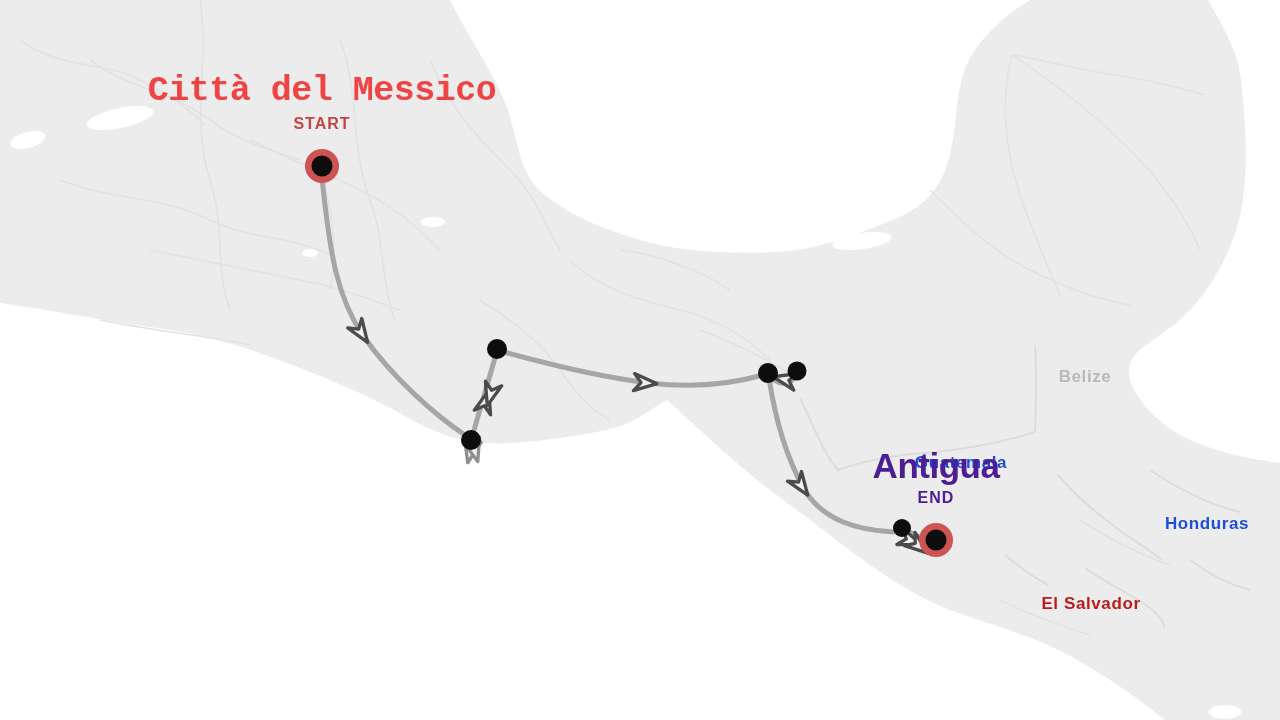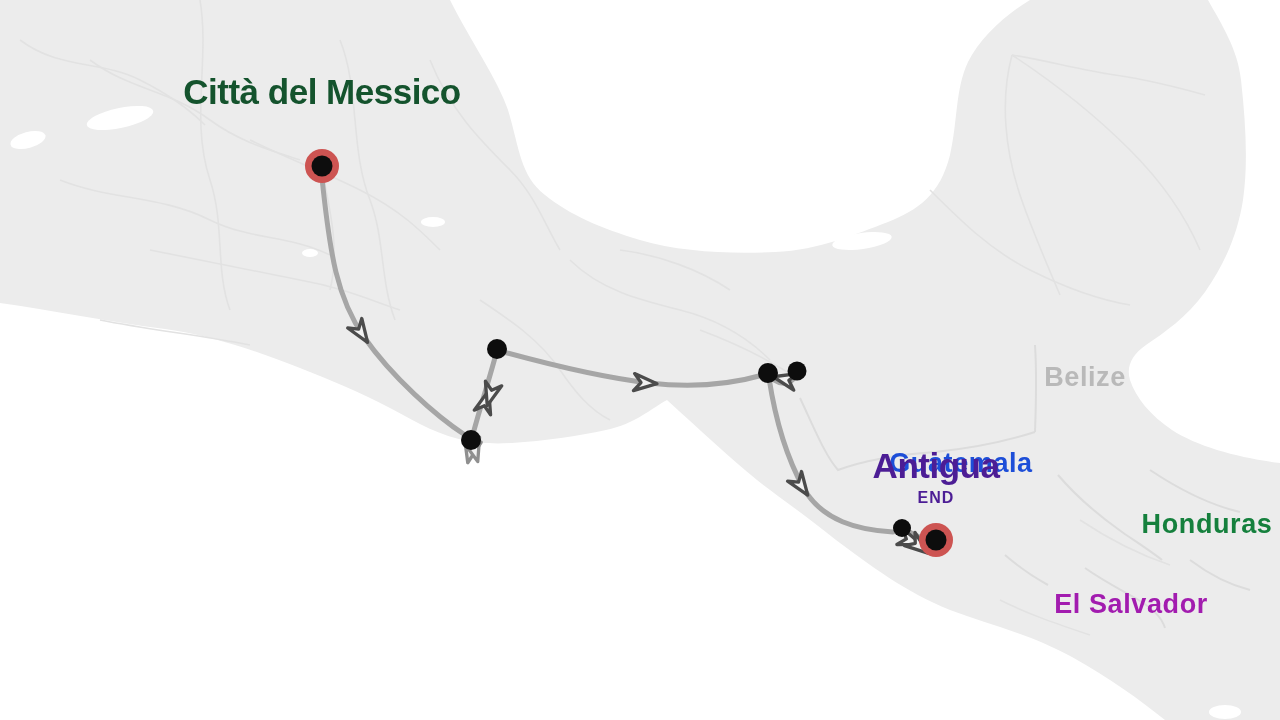--- a/index.html
+++ b/index.html
@@ -4,21 +4,21 @@
 <style>
   html,body{margin:0;padding:0;background:#fff;}
   #stage{
     position:relative;width:1280px;height:720px;overflow:hidden;
     background:#ffffff;font-family:"Liberation Sans",sans-serif;
     -webkit-font-smoothing:antialiased;
   }
   #stage svg{position:absolute;left:0;top:0;}
   .country{
     position:absolute;transform:translate(-50%,-50%);
-    font-weight:bold;font-size:27px;letter-spacing:.6px;
+    font-weight:bold;font-size:17px;letter-spacing:.6px;
     color:#b9b9b9;white-space:nowrap;pointer-events:none;
   }
   .city-label{
     position:absolute;transform:translate(-50%,0);
     text-align:center;pointer-events:none;white-space:nowrap;
   }
   .city-name{
     font-weight:bold;font-size:35px;color:#131313;letter-spacing:-.5px;line-height:1;
   }
   .city-tag{
@@ -104,22 +104,22 @@
       <ellipse cx="433" cy="222" rx="12" ry="5"></ellipse>
       <ellipse cx="310" cy="253" rx="8" ry="4"></ellipse>
       <ellipse cx="862" cy="241" rx="30" ry="8" transform="rotate(-8 862 241)"></ellipse>
       <ellipse cx="1225" cy="712" rx="16" ry="7"></ellipse>
     </g>
   </svg>
 
   <div id="countries">
       <div class="country" style="left: 1085px; top: 377px; color: rgb(185, 185, 185);">Belize</div>
       <div class="country" style="left: 961px; top: 463px; color: #1d4ed8;">Guatemala</div>
-      <div class="country" style="left: 1207px; top: 524px; color: #15803d;">Honduras</div>
-      <div class="country" style="left: 1091px; top: 604px; color: #a21caf; margin-left: 40px;">El Salvador</div>
+      <div class="country" style="left: 1207px; top: 524px; color: #1d4ed8;">Honduras</div>
+      <div class="country" style="left: 1091px; top: 604px; color: #b91c1c;">El Salvador</div>
     </div>
 
   <svg id="route-layer" width="1280" height="720" viewBox="0 0 1280 720">
       <path d="M322,178 C330,255 337,298 364,337 C392,377 436,416 465,435" fill="none" stroke="#a6a6a6" stroke-width="5" stroke-linecap="round"></path>
       <path d="M473,434 C480,408 489,380 496,354" fill="none" stroke="#a6a6a6" stroke-width="5" stroke-linecap="round"></path>
       <path d="M500,351 C558,367 606,378 649,383 C702,389 742,381 763,375" fill="none" stroke="#a6a6a6" stroke-width="5" stroke-linecap="round"></path>
       <path d="M796,376 C791,383 783,386 774,380" fill="none" stroke="#a6a6a6" stroke-width="5" stroke-linecap="round"></path>
       <path d="M769,378 C776,424 789,462 804,489 C823,521 858,530 893,532" fill="none" stroke="#a6a6a6" stroke-width="5" stroke-linecap="round"></path>
       <path d="M908,531 C916,536 924,539 930,540" fill="none" stroke="#a6a6a6" stroke-width="5" stroke-linecap="round"></path>
       <path d="M-13,-8.5 L10,0 L-13,8.5 L-6,0 Z" transform="translate(362,334) rotate(56)" fill="#f2f2f2" stroke="#4b4b4b" stroke-width="3.3" stroke-linejoin="round"></path>
@@ -141,21 +141,22 @@
         <circle cx="322" cy="166" r="13.5" fill="none" stroke="#cd5452" stroke-width="7"></circle>
         <circle cx="322" cy="166" r="10.5" fill="#0d0d0d"></circle>
       </g>
       <g>
         <circle cx="936" cy="540" r="13.5" fill="none" stroke="#cd5452" stroke-width="7"></circle>
         <circle cx="936" cy="540" r="10.5" fill="#0d0d0d"></circle>
       </g>
     </svg>
 
   <div class="city-label" id="start-label" style="left: 322px; top: 74px;">
-    <div class="city-name" style="color: #14532d;">Città del Messico</div>
+    <div class="city-name" style="color: #ef4444; font-family: Liberation Mono, monospace;">Città del Messico</div>
+    <div class="city-tag" style="color: rgb(192, 69, 67);">START</div>
   </div>
 
   <div class="city-label" id="end-label" style="left: 936px; top: 448px;">
     <div class="city-name" style="color: #4c1d95; text-align: center;">Antigua</div>
     <div class="city-tag" style="color: #4c1d95;">END</div>
   </div>
 
 </div>
 
 </body></html>

